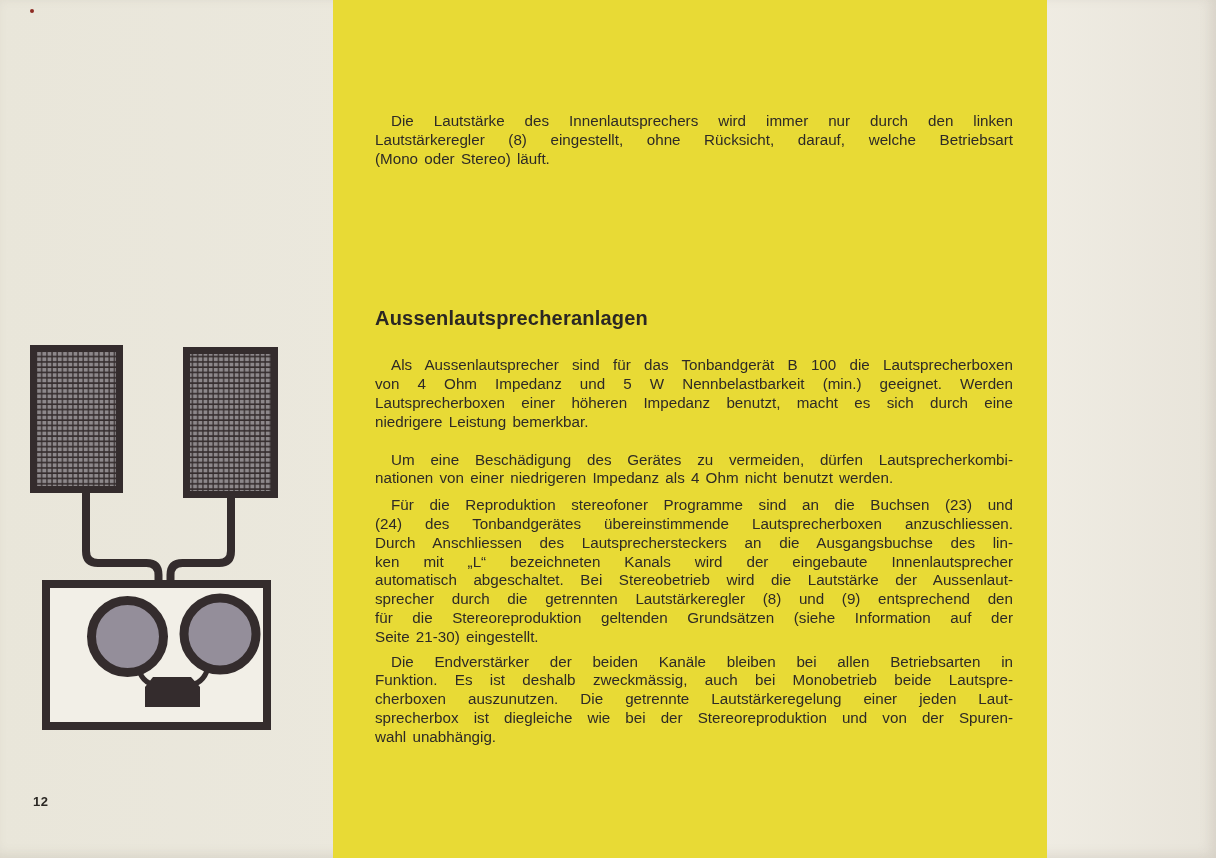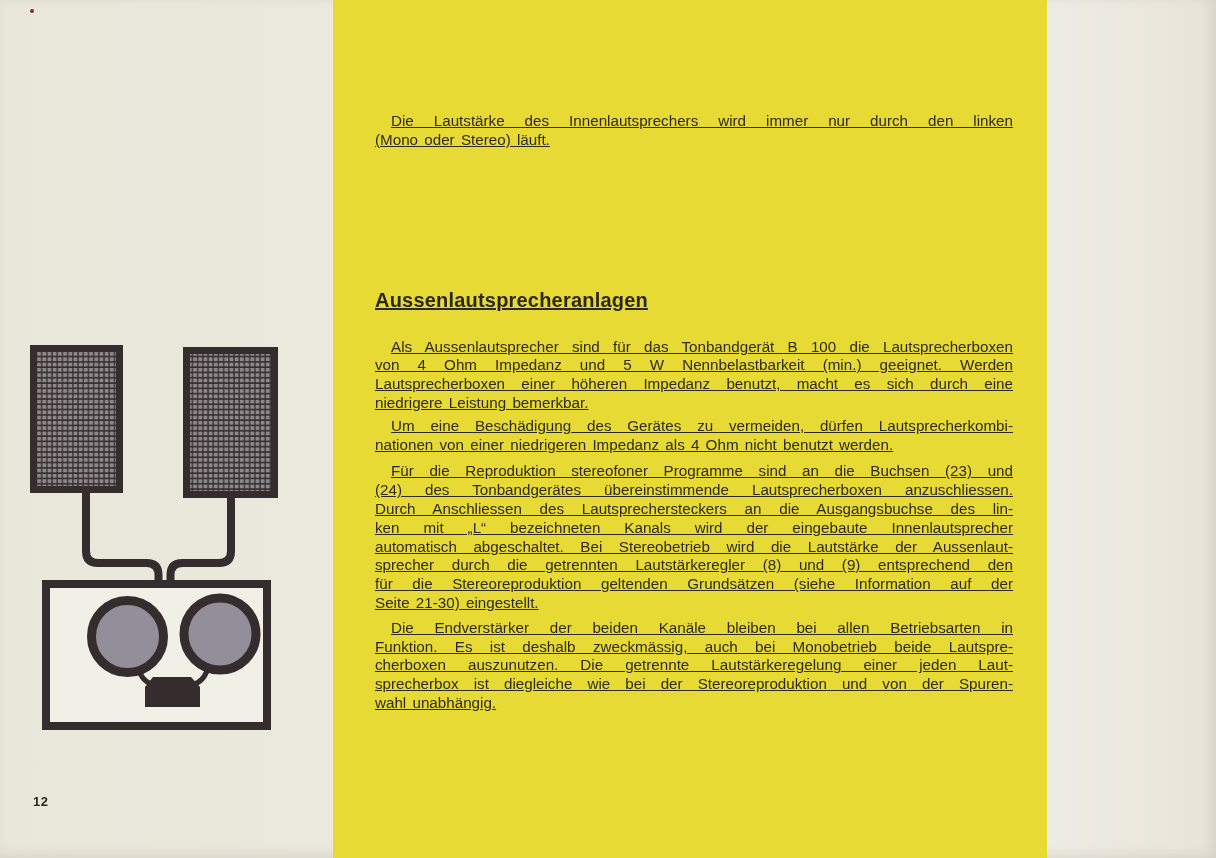--- a/index.html
+++ b/index.html
@@ -18,34 +18,33 @@
   
   .panel{
     position:absolute;left:333px;top:0;width:714px;height:858px;
     background:#e8da35;
   }
   .textcol{
     position:absolute;left:42px;right:34px;top:0;
     color:#2e2a26;
     font-size:15.2px;line-height:18.8px;
     word-spacing:2px;
-    text-decoration:underline;
   }
   .para{margin:0;}
   .line{display:block;text-align:justify;text-align-last:justify;-moz-text-align-last:justify;}
   .line.first{text-indent:16px;}
   .line.last{text-align-last:left;-moz-text-align-last:left;}
   #p-intro{margin-top:112px;}
   h2.heading{
     margin:137px 0 16px 0;
     font-size:20px;line-height:27px;font-weight:bold;
     color:#2b2723;letter-spacing:.2px;
   }
   #p-1{margin-top:24px;}
-  #p-2{margin-top:4px;}
+  #p-2{margin-top:19px;}
   #p-3{margin-top:8px;}
   #p-4{margin-top:6px;}
   
   .pagenum{
     position:absolute;left:33px;top:794px;
     font-size:13px;font-weight:bold;color:#2b2824;letter-spacing:.5px;
   }
   
   .figure{position:absolute;left:0;top:330px;width:300px;height:410px;}
   .figure .dk{fill:#342c2d;}
@@ -92,20 +91,21 @@
     </g>
   </svg>
 
   <div class="pagenum">12</div>
 
   <div class="panel">
     <div class="textcol">
 
       <div class="para" id="p-intro">
         <div class="line first">Die Lautstärke des Innenlautsprechers wird immer nur durch den linken</div>
+        <div class="line">Lautstärkeregler (8) eingestellt, ohne Rücksicht, darauf, welche Betriebsart</div>
         <div class="line last">(Mono oder Stereo) läuft.</div>
       </div>
 
       <h2 class="heading">Aussenlautsprecheranlagen</h2>
 
       <div class="para" id="p-1">
         <div class="line first">Als Aussenlautsprecher sind für das Tonbandgerät B 100 die Lautsprecherboxen</div>
         <div class="line">von 4 Ohm Impedanz und 5 W Nennbelastbarkeit (min.) geeignet. Werden</div>
         <div class="line">Lautsprecherboxen einer höheren Impedanz benutzt, macht es sich durch eine</div>
         <div class="line last">niedrigere Leistung bemerkbar.</div>

